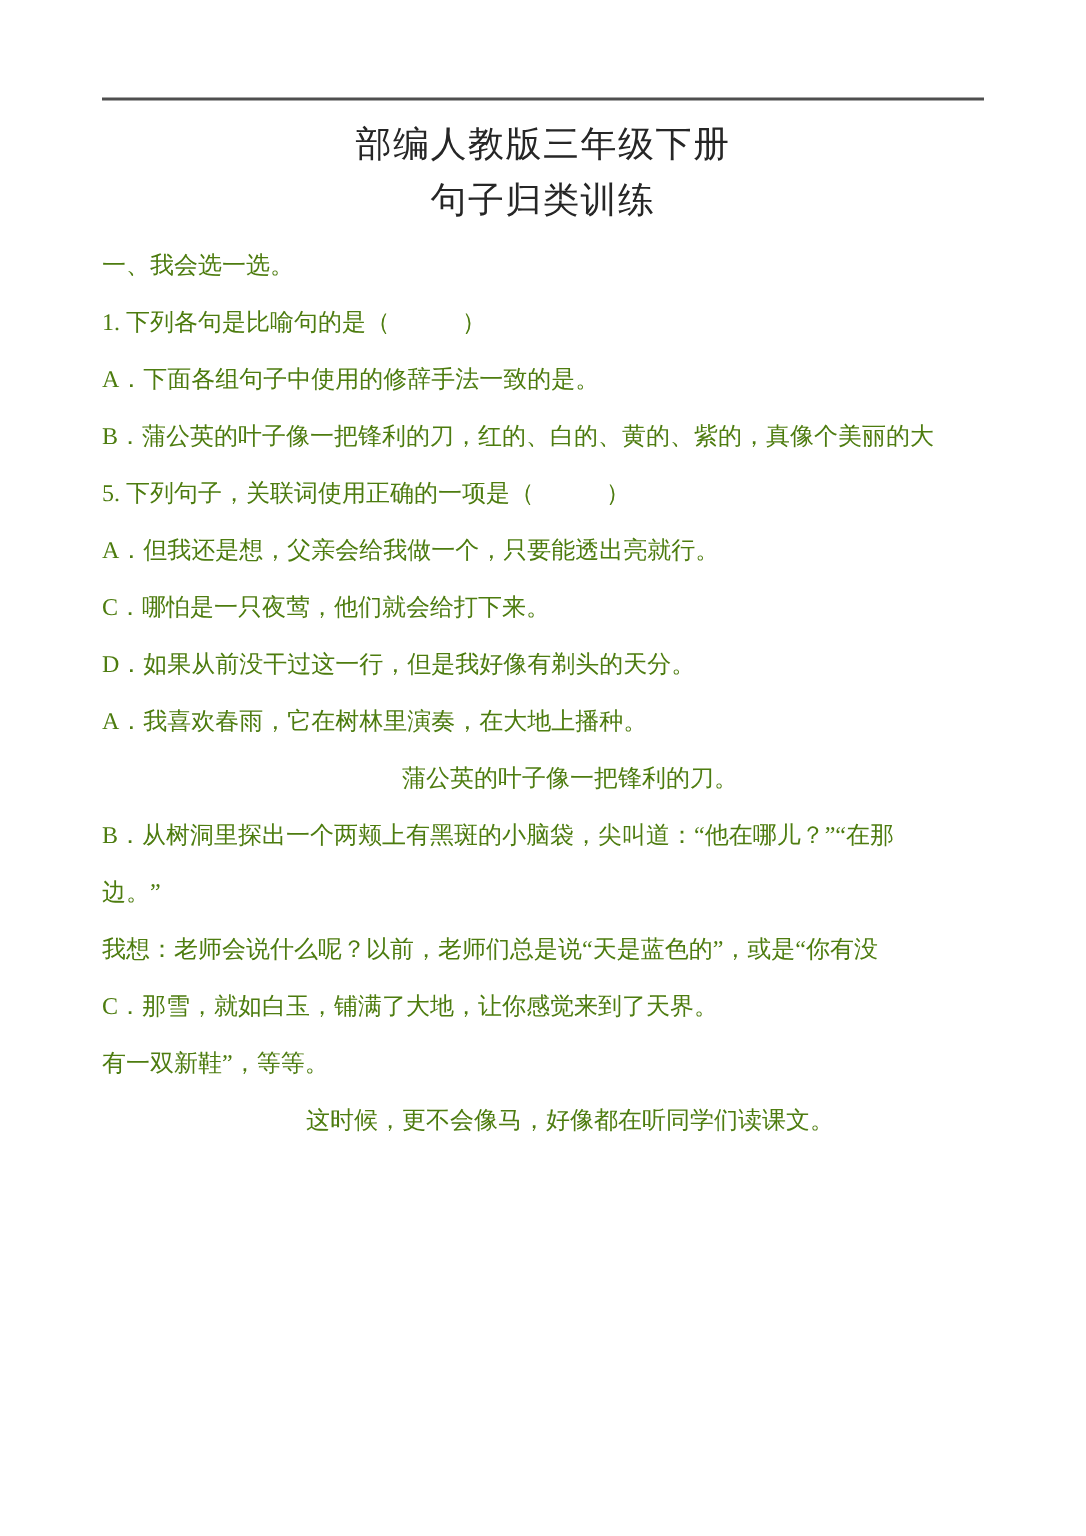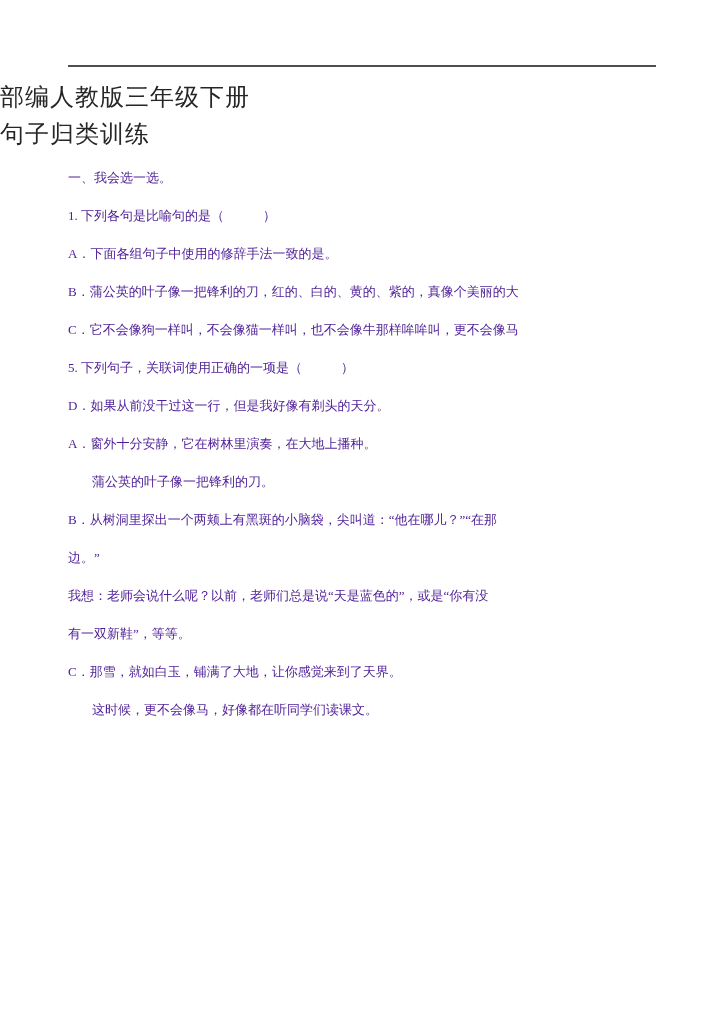--- a/index.html
+++ b/index.html
@@ -25,69 +25,72 @@
     top: 65px;
     left: 68px;
     width: 588px;
     border-top: 2px solid #4f4f4f;
   }
   .title-block {
     position: absolute;
     top: 79px;
     left: 0;
     right: 0;
+    text-align: center;
   }
   .title-line {
     font-size: 24px;
     line-height: 37px;
     font-weight: 400;
     letter-spacing: 1px;
     color: #262626;
     white-space: pre;
   }
   .doc-body {
     position: absolute;
     top: 159px;
     left: 68px;
     width: 600px;
   }
   .line {
     height: 38px;
     line-height: 38px;
-    font-size: 13px;
+    font-size: 16px;
     white-space: pre;
-    color: #4c1d95;
+    color: #4d7c0f;
   }
   .line.indent {
     padding-left: 24px;
+    text-align: center;
   }
 </style>
 </head>
 <body>
 
 <div class="page">
 
   <div class="header-divider"></div>
 
   <div class="title-block">
     <div class="title-line">部编人教版三年级下册</div>
     <div class="title-line">句子归类训练</div>
   </div>
 
   <div class="doc-body">
     <div class="line">一、我会选一选。</div>
     <div class="line">1. 下列各句是比喻句的是（　　　）</div>
     <div class="line">A．下面各组句子中使用的修辞手法一致的是。</div>
     <div class="line">B．蒲公英的叶子像一把锋利的刀，红的、白的、黄的、紫的，真像个美丽的大</div>
-    <div class="line">C．它不会像狗一样叫，不会像猫一样叫，也不会像牛那样哞哞叫，更不会像马</div>
     <div class="line">5. 下列句子，关联词使用正确的一项是（　　　）</div>
+    <div class="line">A．但我还是想，父亲会给我做一个，只要能透出亮就行。</div>
+    <div class="line">C．哪怕是一只夜莺，他们就会给打下来。</div>
     <div class="line">D．如果从前没干过这一行，但是我好像有剃头的天分。</div>
-    <div class="line">A．窗外十分安静，它在树林里演奏，在大地上播种。</div>
+    <div class="line">A．我喜欢春雨，它在树林里演奏，在大地上播种。</div>
     <div class="line indent">蒲公英的叶子像一把锋利的刀。</div>
     <div class="line">B．从树洞里探出一个两颊上有黑斑的小脑袋，尖叫道：“他在哪儿？”“在那</div>
     <div class="line">边。”</div>
     <div class="line">我想：老师会说什么呢？以前，老师们总是说“天是蓝色的”，或是“你有没</div>
+    <div class="line">C．那雪，就如白玉，铺满了大地，让你感觉来到了天界。</div>
     <div class="line">有一双新鞋”，等等。</div>
-    <div class="line">C．那雪，就如白玉，铺满了大地，让你感觉来到了天界。</div>
     <div class="line indent">这时候，更不会像马，好像都在听同学们读课文。</div>
   </div>
 
 </div>
 
 </body></html>

